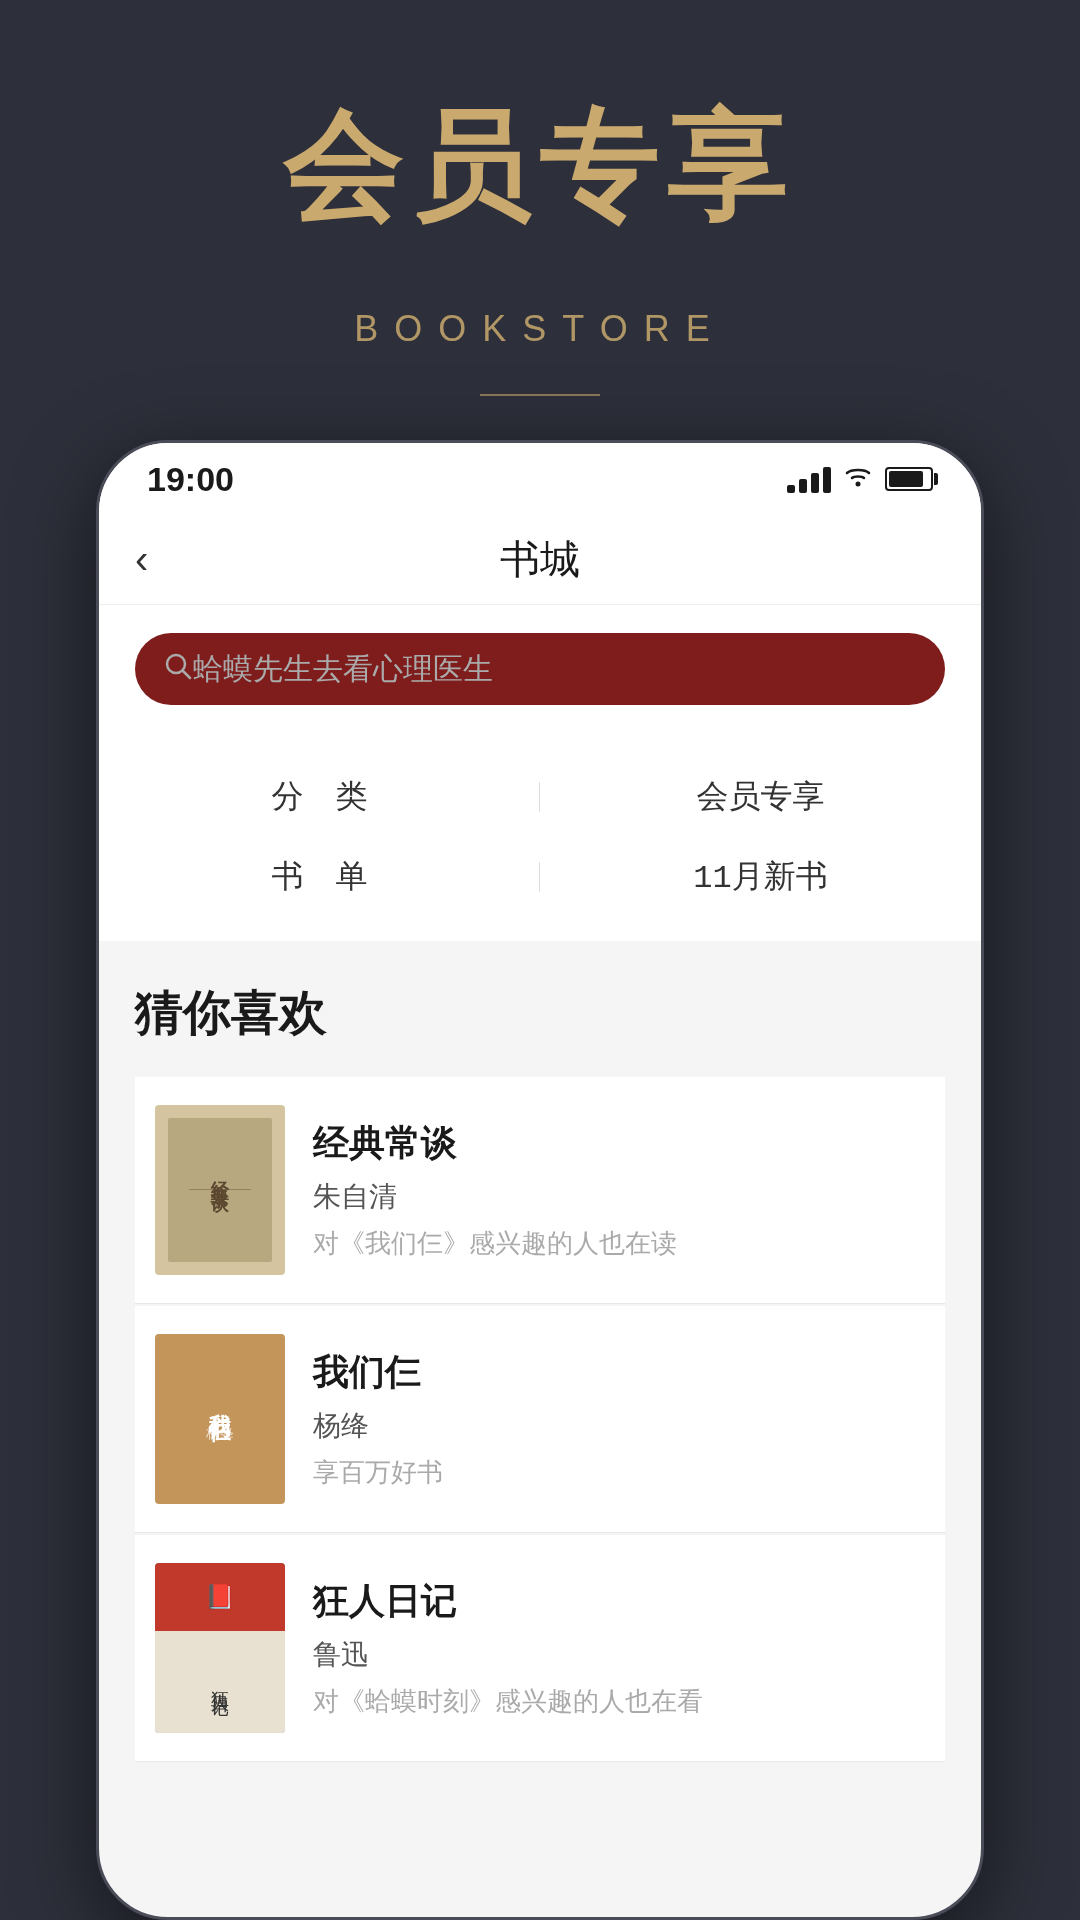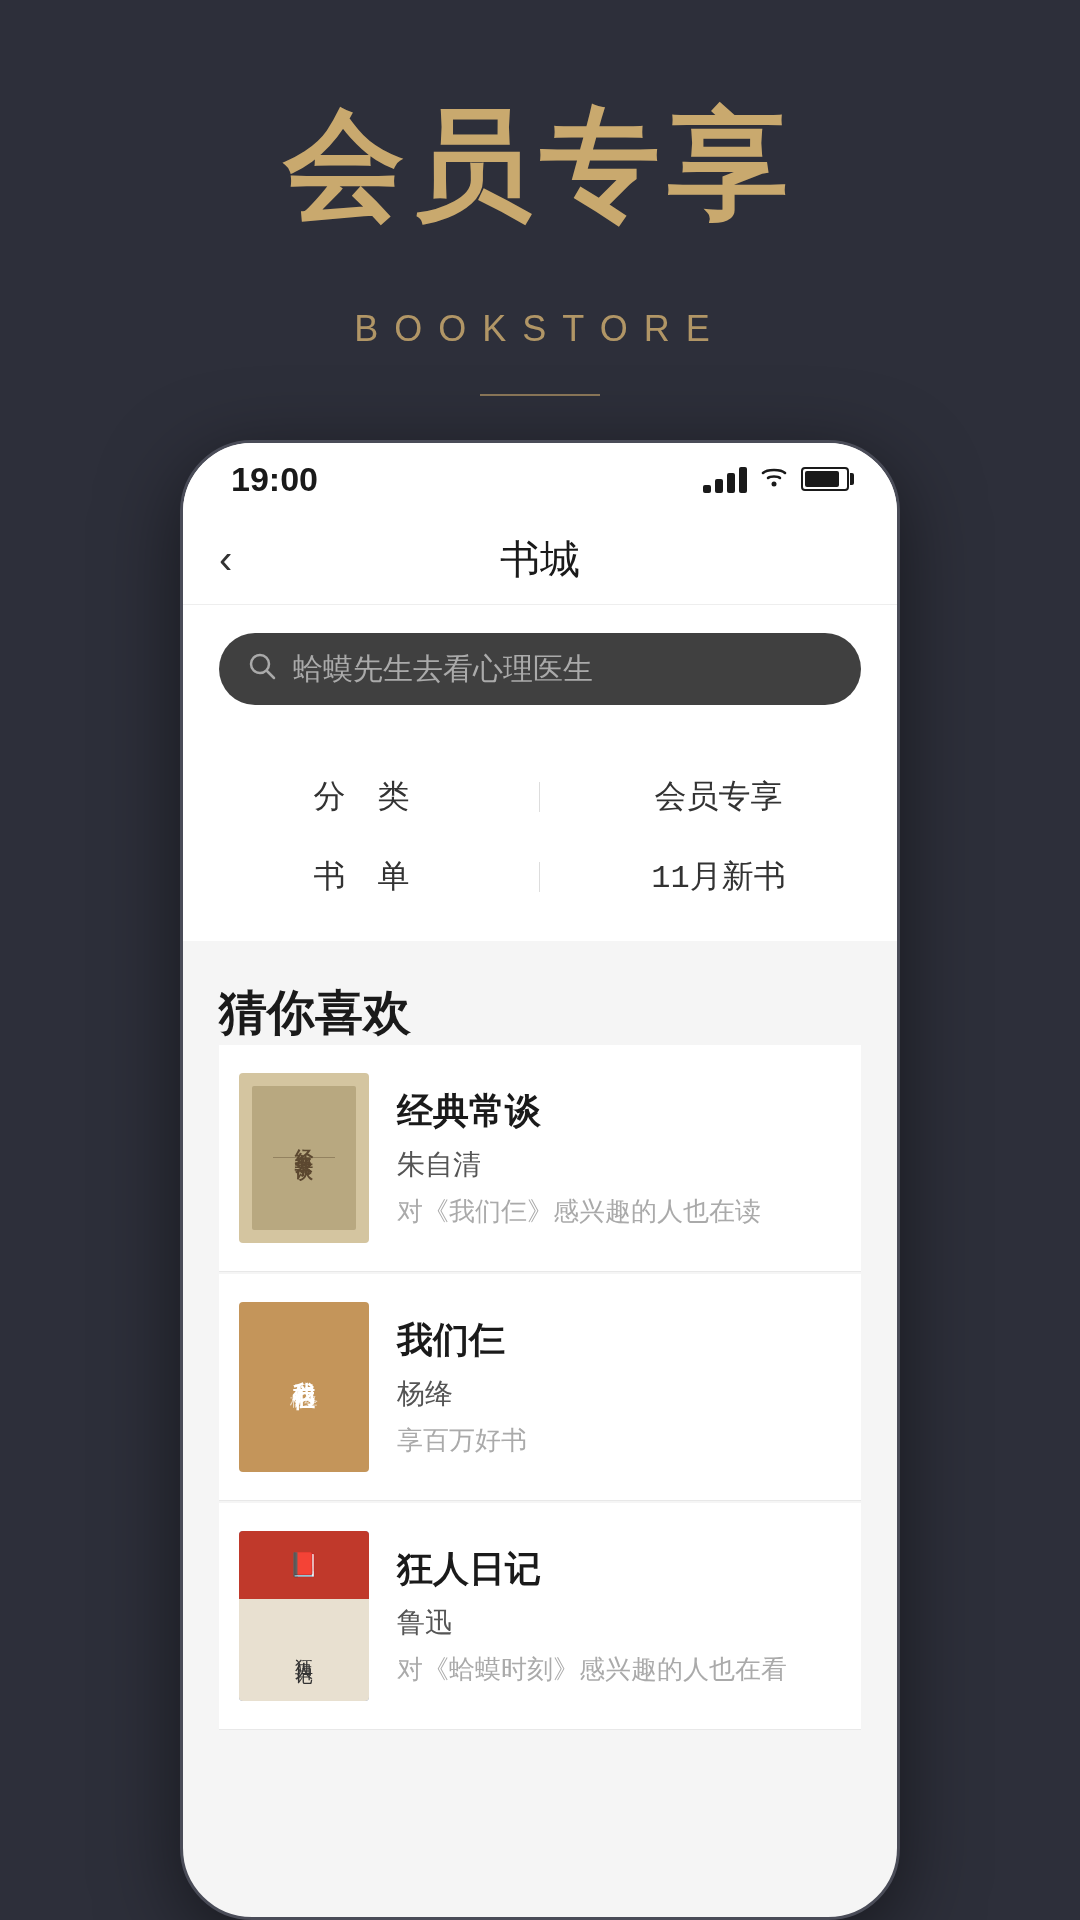--- a/index.html
+++ b/index.html
@@ -50,21 +50,21 @@
       opacity: 0.6;
       margin-top: 20px;
     }
 
     
     .phone-mockup {
       position: absolute;
       top: 440px;
       left: 50%;
       transform: translateX(-50%);
-      width: 720px;
+      width: 888px;
       height: 1480px;
       background: #f5f5f5;
       border-radius: 72px;
       box-shadow: 0 20px 80px rgba(0,0,0,0.5);
       overflow: hidden;
       border: 3px solid #4a4c58;
     }
 
     
     .status-bar {
@@ -171,26 +171,25 @@
     
     .search-container {
       width: 100%;
       padding: 28px 36px;
       background: #fff;
     }
 
     .search-bar {
       width: 100%;
       height: 72px;
-      background: #404040;
+      background: #7f1d1d;
       border-radius: 36px;
       display: flex;
       align-items: center;
       padding: 0 28px;
-      gap: 16px;
     }
 
     .search-icon-svg {
       font-size: 30px;
       color: #999;
     }
 
     .search-placeholder {
       font-size: 30px;
       color: #aaa;
@@ -236,20 +235,21 @@
       width: 100%;
       background: #f5f5f5;
       flex: 1;
       padding: 40px 36px;
     }
 
     .section-title {
       font-size: 48px;
       font-weight: 700;
       color: #1a1a1a;
+      margin-bottom: 32px;
     }
 
     
     .book-list {
       display: flex;
       flex-direction: column;
       gap: 0;
     }
 
     .book-item {

